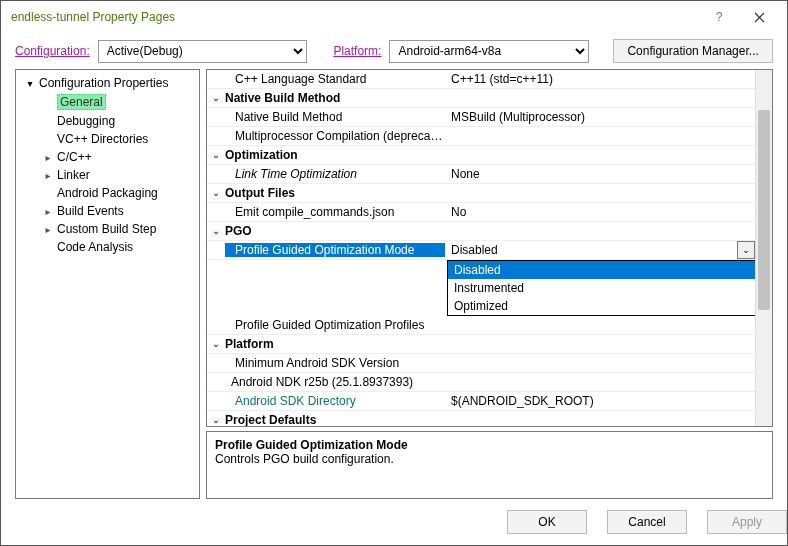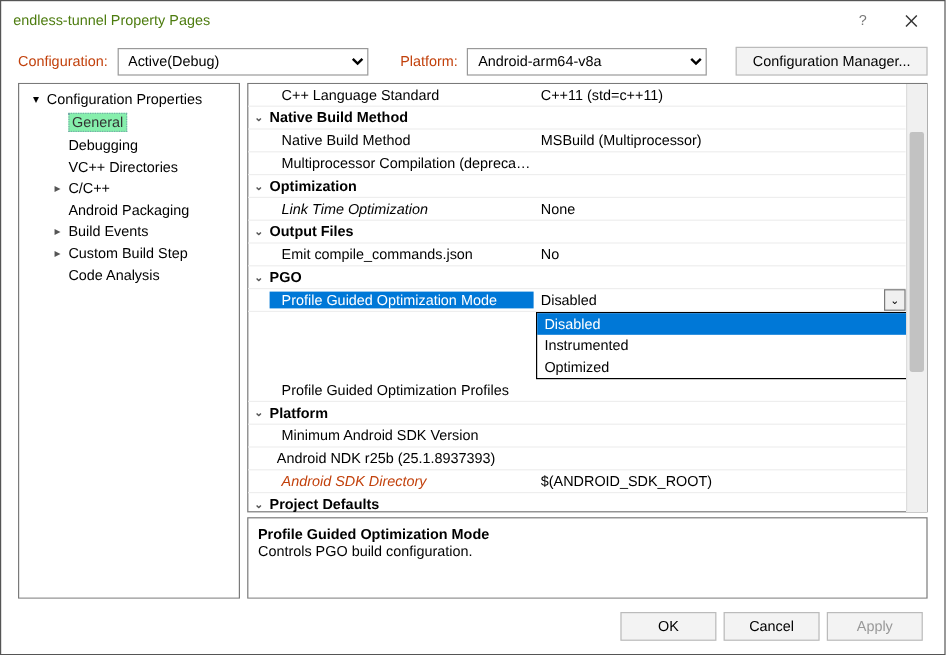--- a/index.html
+++ b/index.html
@@ -1,21 +1,21 @@
 <!DOCTYPE html>
 <html><head>
   <meta charset="utf-8">
   <style>
     * { margin: 0; padding: 0; box-sizing: border-box; font-family: "Segoe UI", Tahoma, sans-serif; font-size: 12px; }
     body { width: 788px; height: 546px; background: #fff; border: 1px solid #555; display: flex; flex-direction: column; }
     .titlebar { height: 32px; display: flex; align-items: center; padding: 0 8px 0 10px; }
     .titlebar .title { flex: 1; color: #4d7c0f; }
     .titlebar .ctrl { width: 40px; height: 28px; display: flex; align-items: center; justify-content: center; color: #777; }
     .cfg-row { height: 36px; display: flex; align-items: center; padding: 0 14px; gap: 8px; }
-    .cfg-row label { color: #c2410c; }
+    .cfg-row label { color: #a21caf; text-decoration: underline; }
     select.combo { height: 23px; border: 1px solid #999; background: #fff; padding: 0 4px; font: inherit; }
     .cfg-row .cfg-combo { width: 210px; }
     .cfg-row .plat-combo { width: 200px; }
     .cfg-row .cfg-mgr { height: 24px; width: 160px; background: #f3f3f3; border: 1px solid #bbb; margin-left: 8px; }
     .body { flex: 1; display: flex; padding: 0 14px; gap: 6px; overflow: hidden; }
     .tree { width: 185px; border: 1px solid #7a7a7a; padding: 4px 2px; overflow: auto; }
     .tree-item { padding: 2px 4px 2px 0; display: flex; align-items: center; gap: 3px; cursor: default; }
     .tree-item .arrow { width: 12px; display: inline-flex; justify-content: center; color: #555; font-size: 10px; }
     .tree-item .arrow.filled::before { content: "▾"; color: #000; }
     .tree-item .arrow.empty::before { content: "▸"; color: #555; }
@@ -27,29 +27,29 @@
     .grid { flex: 1; border: 1px solid #7a7a7a; position: relative; overflow: hidden; }
     .grid-scroll { position: absolute; inset: 0; overflow-y: auto; }
     .grid-row { display: flex; height: 19px; align-items: center; border-bottom: 1px solid #eee; position: relative; }
     .grid-row.group { font-weight: 700; }
     .grid-row .exp  { width: 18px; display: inline-flex; justify-content: center; color: #555; font-size: 9px; }
     .grid-row .name { width: 220px; padding-left: 4px; overflow: hidden; white-space: nowrap; text-overflow: ellipsis; }
     .grid-row .val  { flex: 1; padding-left: 6px; overflow: hidden; white-space: nowrap; }
     .grid-row.sel .name { background: #0078d7; color: #fff; }
     .grid-row.sel .exp  { background: #0078d7; color: #fff; }
     .grid-row .dd-btn { position: absolute; right: 0; top: 0; width: 18px; height: 18px; border: 1px solid #7a7a7a; background: #f0f0f0; display: flex; align-items: center; justify-content: center; font-size: 9px; }
-    .grid-row.greyed .name { color: #c2410c; font-style: italic; }
+    .grid-row.greyed .name { color: #0f766e; }
     .dropdown-list { position: relative; margin-left: 240px; border: 1px solid #000; background: #fff; width: 324px; }
     .dropdown-list .opt { padding: 1px 6px; height: 18px; display: flex; align-items: center; }
     .dropdown-list .opt.sel { background: #0078d7; color: #fff; }
     .scrollbar-fake { position: absolute; right: 0; top: 0; bottom: 0; width: 17px; background: #f0f0f0; border-left: 1px solid #ddd; }
     .scrollbar-fake .thumb { position: absolute; left: 2px; right: 2px; top: 40px; height: 200px; background: #c2c2c2; border-radius: 2px; }
     .desc { height: 68px; border: 1px solid #7a7a7a; padding: 6px 8px; }
     .desc .dt { font-weight: 700; }
-    .btnrow { height: 46px; display: flex; justify-content: flex-end; align-items: center; gap: 6px; padding: 0 18px; }
+    .btnrow { height: 46px; display: flex; justify-content: flex-end; align-items: center; gap: 20px; padding: 0 0; }
     .btnrow button { width: 80px; height: 24px; background: #f3f3f3; border: 1px solid #bbb; font: inherit; }
     .btnrow button:disabled { color: #999; }
   </style>
 </head>
 <body>
 
 <div class="titlebar">
   <span class="title">endless-tunnel Property Pages</span>
   <div class="ctrl">?</div>
   <div class="ctrl">
@@ -90,20 +90,24 @@
         </div>
         <div class="tree-item depth-1">
           <span class="arrow"></span>
           <span class="label">VC++ Directories</span>
         </div>
         <div class="tree-item depth-1">
           <span class="arrow empty"></span>
           <span class="label">C/C++</span>
         </div>
         <div class="tree-item depth-1">
+          <span class="arrow empty"></span>
+          <span class="label">Linker</span>
+        </div>
+        <div class="tree-item depth-1">
           <span class="arrow"></span>
           <span class="label">Android Packaging</span>
         </div>
         <div class="tree-item depth-1">
           <span class="arrow empty"></span>
           <span class="label">Build Events</span>
         </div>
         <div class="tree-item depth-1">
           <span class="arrow empty"></span>
           <span class="label">Custom Build Step</span>

